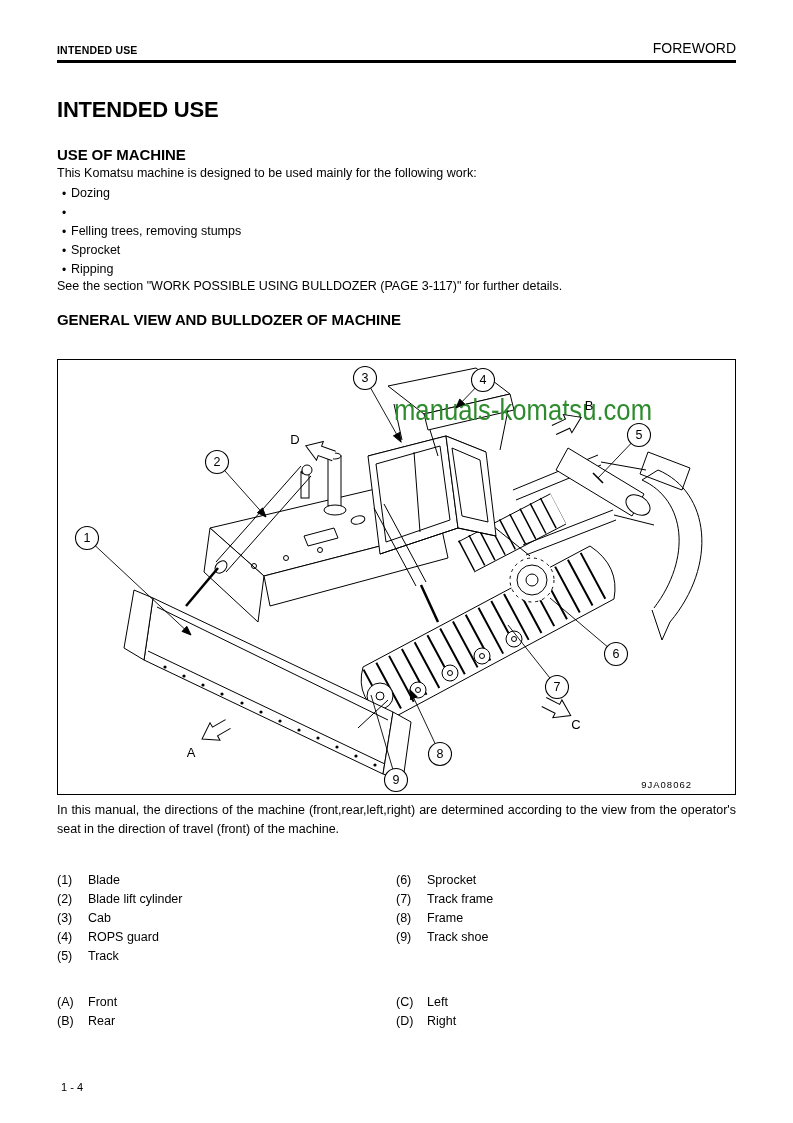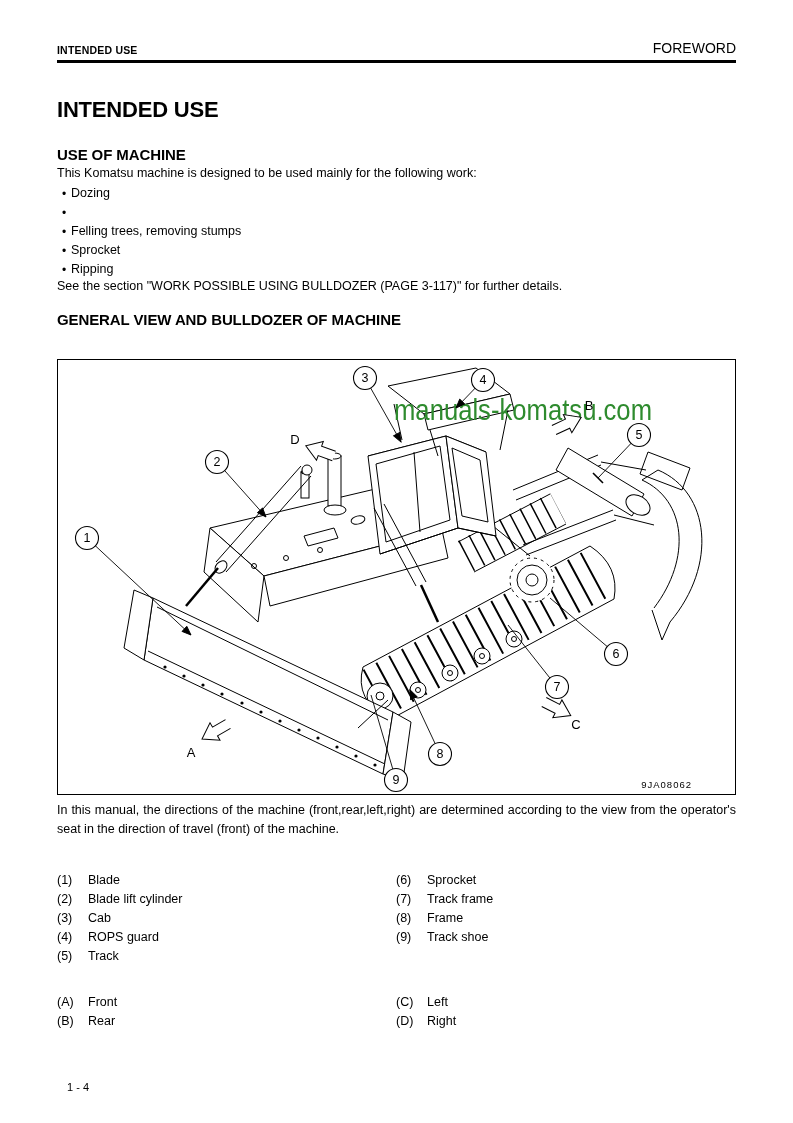--- a/index.html
+++ b/index.html
@@ -24,21 +24,21 @@
   
   .figure{left:57px;top:359px;width:677px;height:434px;border:1px solid #000;background:#fff;}
   .caption{left:57px;right:57px;top:801px;text-align:justify;}
   
   .cols{left:57px;right:57px;display:flex;}
   .parts{top:873px;}
   .dirs{top:995px;}
   .col{width:339px;}
   .lrow{display:flex;height:19px;align-items:baseline;font-size:12.5px;}
   .n{width:31px;}
-  .footer{left:67px;top:1081px;font-size:11px;}
+  .footer{left:61px;top:1081px;font-size:11px;}
   svg text{font-family:"Liberation Sans",sans-serif;}
 </style>
 </head>
 <body>
 
 <div class="abs hdr">
   <span class="hdr-left">INTENDED USE</span>
   <span class="hdr-right">FOREWORD</span>
 </div>
 <div class="abs hdr-rule"></div>

